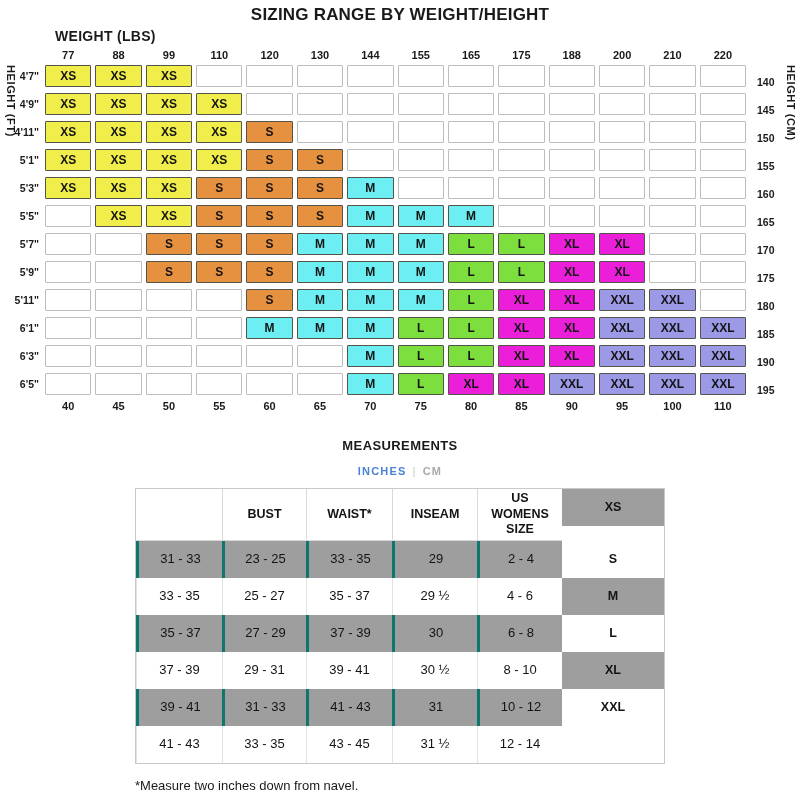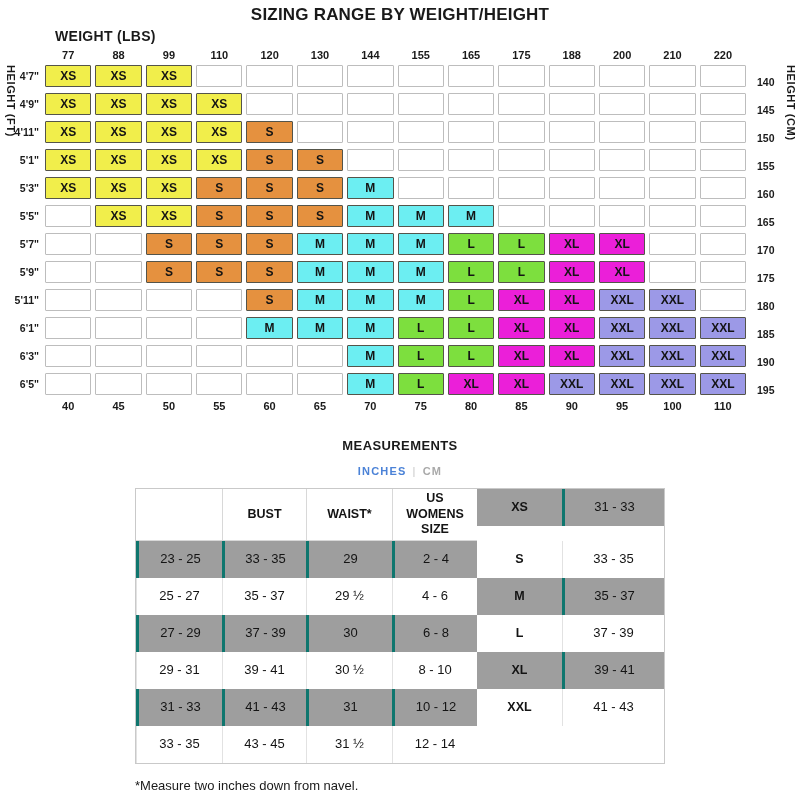--- a/index.html
+++ b/index.html
@@ -343,20 +343,21 @@
   <div class="m-heading">MEASUREMENTS</div>
 
   <div class="units">
     <span class="tab-inches">INCHES</span><span class="sep">|</span><span class="tab-cm">CM</span>
   </div>
 
   <div class="mtable">
       <div class="mcell mhead"></div>
       <div class="mcell mhead sep">BUST</div>
       <div class="mcell mhead sep">WAIST*</div>
+      <div class="mcell mhead sep">INSEAM</div>
       <div class="mcell mhead sep">US WOMENS SIZE</div>
       <div class="mcell mbody gray size-col">XS</div>
       <div class="mcell mbody gray sep">31 - 33</div>
       <div class="mcell mbody gray sep">23 - 25</div>
       <div class="mcell mbody gray sep">33 - 35</div>
       <div class="mcell mbody gray sep">29</div>
       <div class="mcell mbody gray sep">2 - 4</div>
       <div class="mcell mbody white size-col">S</div>
       <div class="mcell mbody white sep">33 - 35</div>
       <div class="mcell mbody white sep">25 - 27</div>

